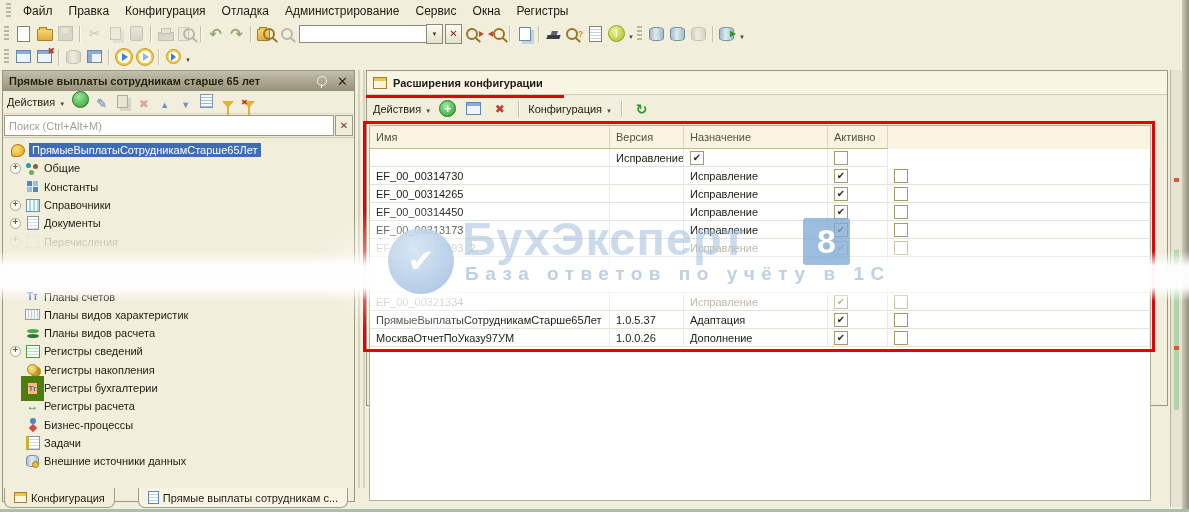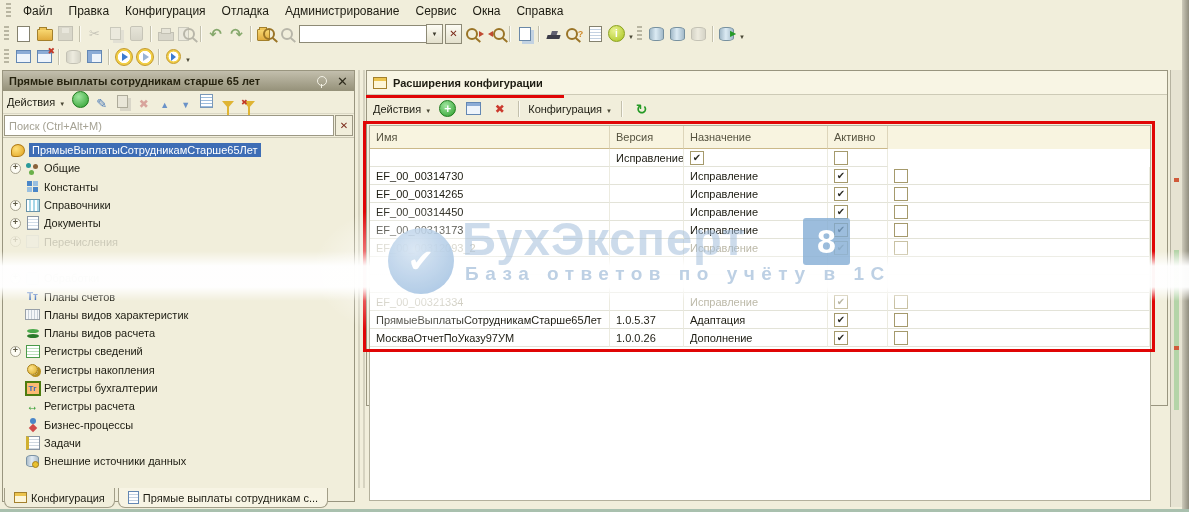--- a/index.html
+++ b/index.html
@@ -104,21 +104,21 @@
   .texp .pl{width:9px;height:9px;border:1px solid #a6a290;border-radius:50%;background:#fdfcf4;color:#5c5844;
         font-size:9px;line-height:7px;text-align:center;font-weight:bold;}
   .ticon{width:17px;display:inline-flex;align-items:center;justify-content:center;margin-right:3px;}
   .tlabel{white-space:nowrap;}
   .tlabel.sel{background:#3e6db5;color:#fff;padding:1px 3px;}
   
   #lp-tabs{position:absolute;left:2px;top:488px;width:353px;height:22px;display:flex;gap:3px;
         padding-left:2px;box-sizing:border-box;}
   .btab{display:flex;align-items:center;gap:4px;padding:0 9px;border:1px solid #a29e88;border-top:none;
         border-radius:0 0 7px 7px;background:#f1eedb;height:19px;white-space:nowrap;}
-  .btab.second{background:#f7f4e4;}
+  .btab.second{background:#f7f4e4;margin-left:20px;}
   
   #right-panel{position:absolute;left:366px;top:70px;width:802px;height:336px;background:#f1eedb;
         border:1px solid #99957f;box-sizing:border-box;}
   .rp-title{height:23px;display:flex;align-items:center;gap:6px;padding:0 6px;background:#f8f5e4;
         border-bottom:1px solid #cdcab6;font-weight:bold;}
   .rp-toolbar{height:27px;display:flex;align-items:center;gap:5px;padding:0 6px;}
   #table{position:absolute;left:2px;top:54px;width:782px;height:376px;background:#fff;
         border:1px solid #b3b09c;box-sizing:border-box;overflow:hidden;}
   .thead,.trowt{display:grid;grid-template-columns:240px 74px 144px 60px 1fr;text-align:right;}
   .thead{height:23px;background:#f8f4e0;}
@@ -160,21 +160,21 @@
   .splitter{position:absolute;left:355px;top:70px;width:11px;height:418px;
         background:repeating-linear-gradient(90deg,#f1eedb 0 3px,#d6d3c0 3px 5px);}
 </style>
 </head>
 <body>
 
 <div id="app">
 
   <div class="menubar">
     <span class="grip"></span>
-    <span id="menu-items"><span class="menu-item">Файл</span><span class="menu-item">Правка</span><span class="menu-item">Конфигурация</span><span class="menu-item">Отладка</span><span class="menu-item">Администрирование</span><span class="menu-item">Сервис</span><span class="menu-item">Окна</span><span class="menu-item">Справка</span></span>
+    <span id="menu-items"><span class="menu-item">Файл</span><span class="menu-item">Правка</span><span class="menu-item">Конфигурация</span><span class="menu-item">Отладка</span><span class="menu-item">Администрирование</span><span class="menu-item">Сервис</span><span class="menu-item">Окна</span><span class="menu-item">Регистры</span></span>
   </div>
 
   <div class="toolbar" id="toolbar-main">
       <span class="grip"></span>
       <span class="tbi">
         <span class="pg"></span>
       </span>
       <span class="tbi">
         <span class="fold"></span>
       </span>
@@ -424,21 +424,21 @@
         <div class="trow">
           <span class="texp"></span>
           <span class="ticon">
             <span style="width:9px;height:9px;border-radius:50%;background:radial-gradient(circle at 35% 35%,#ffe48a,#d8a826);border:1px solid #a8801a;box-shadow:3px 2px 0 #b89020;display:inline-block;"></span>
           </span>
           <span class="tlabel">Регистры накопления</span>
         </div>
         <div class="trow">
           <span class="texp"></span>
           <span class="ticon">
-            <span style="width:12px;height:11px;border:2px solid #4d7c0f;background:#fdba74;color:#3a6ab8;font-size:8px;font-weight:bold;display:inline-flex;align-items:center;justify-content:center;">Тг</span>
+            <span style="width:12px;height:11px;border:7px solid #4d7c0f;background:#fdba74;color:#3a6ab8;font-size:8px;font-weight:bold;display:inline-flex;align-items:center;justify-content:center;">Тг</span>
           </span>
           <span class="tlabel">Регистры бухгалтерии</span>
         </div>
         <div class="trow">
           <span class="texp"></span>
           <span class="ticon">
             <span style="color:#2a9a2a;font-weight:bold;font-size:12px;">↔</span>
           </span>
           <span class="tlabel">Регистры расчета</span>
         </div>

